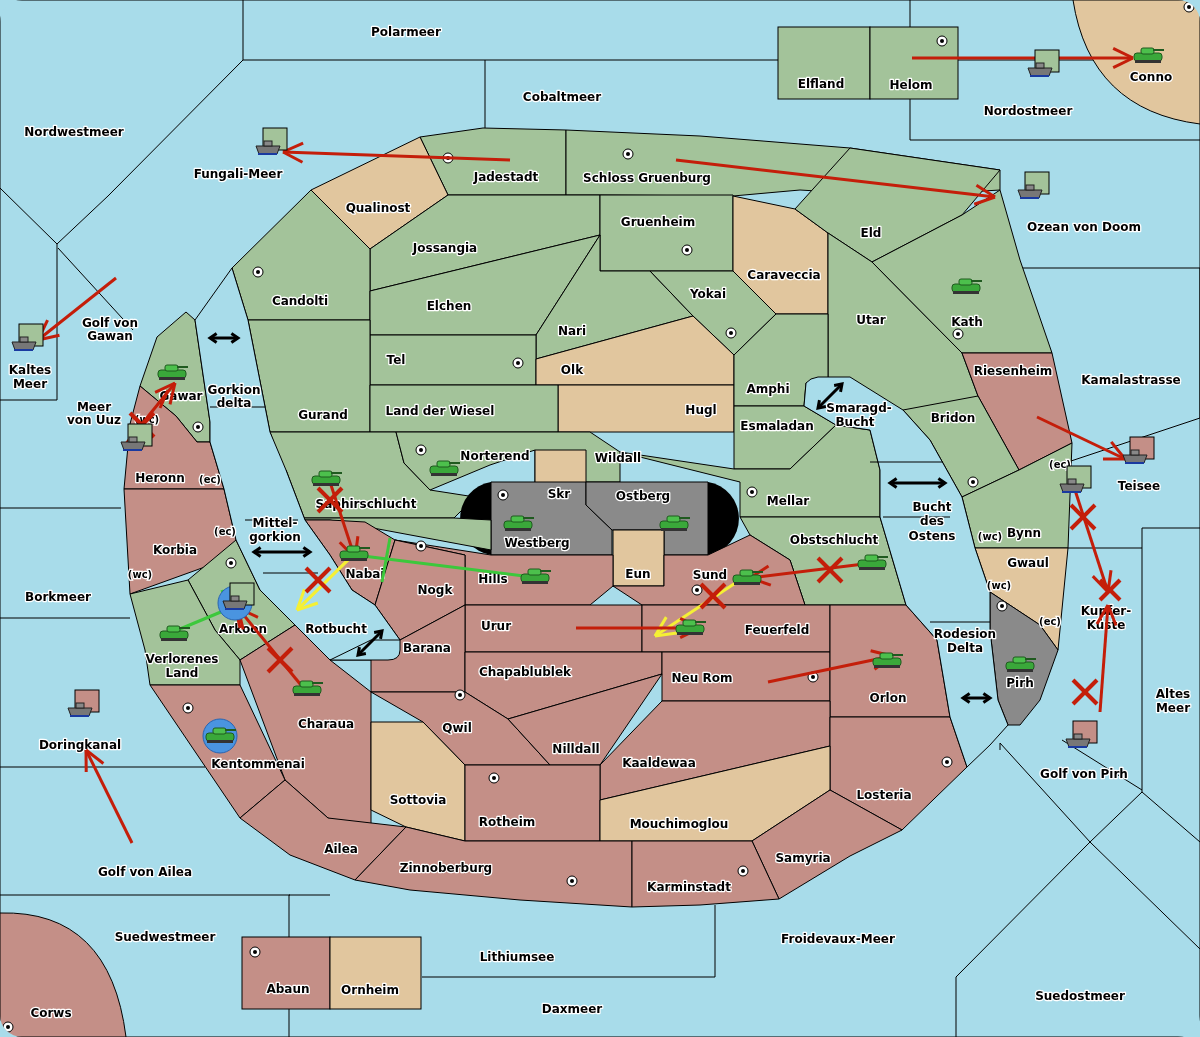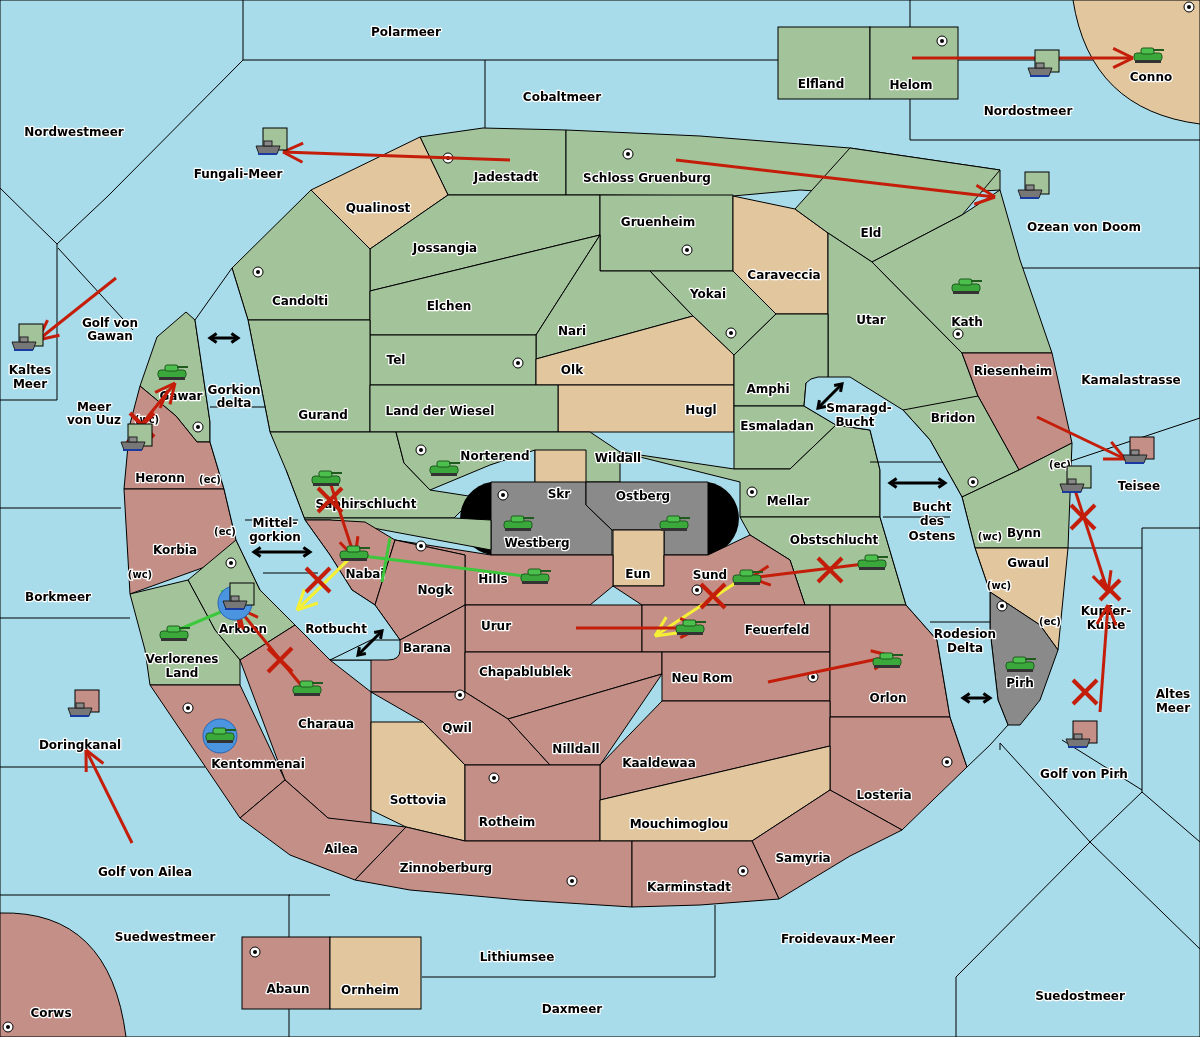--- a/index.html
+++ b/index.html
@@ -1,16 +1,16 @@
 <!DOCTYPE html>
 <html><head>
 <meta charset="utf-8">
 <style>
   html, body { margin:0; padding:0; background:#a8dcea; }
-  #map-wrap { position:relative; width:1200px; height:1037px; overflow:hidden; }
+  #map-wrap { position:relative; width:1200px; height:1037px; overflow:hidden;border-radius:22px; }
   svg { display:block; }
   .sea { fill:#a8dcea; stroke:#000; stroke-width:1; }
   .land-green { fill:#a3c39a; stroke:#000; stroke-width:1; }
   .land-red { fill:#c48f87; stroke:#000; stroke-width:1; }
   .land-tan { fill:#e1c69e; stroke:#000; stroke-width:1; }
   .land-gray { fill:#8a8a8a; stroke:#000; stroke-width:1; }
   .label {
     font-family: "DejaVu Sans", sans-serif; font-size:12px; font-weight:bold;
     fill:#000; paint-order:stroke; stroke:#fff; stroke-width:2.5px; stroke-linejoin:round;
     text-anchor:middle; dominant-baseline:middle;

